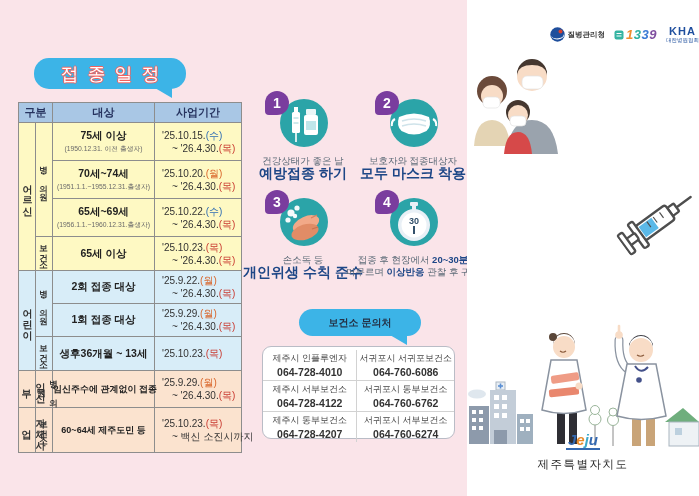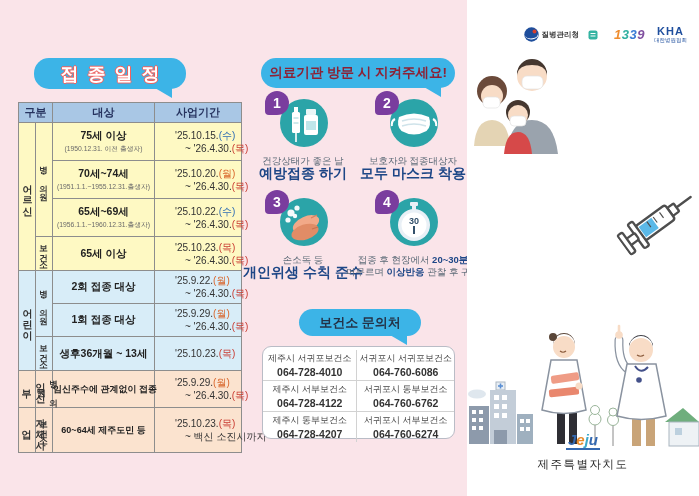--- a/index.html
+++ b/index.html
@@ -6,49 +6,49 @@
   body { background:#ddd; font-family:"Liberation Sans","DejaVu Sans",sans-serif; }
   #poster { position:relative; width:699px; height:496px; background:#fae4e9; overflow:hidden; }
 
   
   .bubble { position:absolute; background:#3cb4e7; border-radius:15px;
             display:flex; align-items:center; justify-content:center; }
   .bubble::after { content:""; position:absolute; right:14px; bottom:-9px;
             border-top:10px solid #3cb4e7; border-left:17px solid transparent; }
 
   .sched-bubble { left:34px; top:58px; width:152px; height:31px; }
-  .sched-bubble .bl { color:#fff; font-weight:bold; font-size:18px;
+  .sched-bubble .bl { color:#fff; font-weight:normal; font-size:18px;
             letter-spacing:9px; padding-left:9px;
             text-shadow:1px 0 #f2625f,-1px 0 #f2625f,0 1px #f2625f,0 -1px #f2625f; }
 
   .rules-bubble { left:261px; top:58px; width:194px; height:30px; }
   .rules-bubble .bl { color:#8c2236; font-weight:bold; font-size:13.5px; }
 
   .contacts-bubble { left:299px; top:309px; width:122px; height:27px; }
-  .contacts-bubble .bl { color:#243247; font-weight:bold; font-size:13px; }
+  .contacts-bubble .bl { color:#243247; font-weight:bold; font-size:10px; }
 
   
   .sched-table { position:absolute; left:18px; top:102px; width:223px;
             border-collapse:collapse; table-layout:fixed; }
   .sched-table col.c-cat { width:17px; } .sched-table col.c-sub { width:17px; }
   .sched-table col.c-target { width:102px; } .sched-table col.c-period { width:87px; }
   .sched-table th, .sched-table td { border:1px solid #8d8d8d; text-align:center; vertical-align:middle; }
   .sched-table th { background:#a9c7e5; height:20px; font-size:11px; color:#26335f; }
   tr.g-elder td { background:#fef9c3; }
   tr.g-child td { background:#d8edf8; }
   tr.g-warm td  { background:#fbe3cf; }
   tr.h38 td { height:38px; } tr.h34 td { height:34px; }
   tr.h33 td { height:33px; } tr.h42 td { height:42px; }
   .vtx { writing-mode:vertical-rl; text-orientation:upright; display:inline-block;
          font-weight:bold; color:#333; letter-spacing:1px; }
   td.cat .vtx { font-size:10px; } td.sub .vtx { font-size:8.5px; letter-spacing:0; }
   .t-main { font-size:10.5px; font-weight:bold; color:#222; white-space:nowrap; }
   .t-main.tight { font-size:9px; }
   .t-sub { font-size:6.8px; color:#6a6a6a; margin-top:1px; white-space:nowrap; }
-  td.period { text-align:left; padding-left:20px; }
+  td.period { text-align:left; padding-left:7px; }
   .p1, .p2 { font-size:10px; color:#333; white-space:nowrap; line-height:13px; }
   .p2 { padding-left:10px; }
 
   
   .steps { position:absolute; left:248px; top:94px; width:220px;
            display:grid; grid-template-columns:110px 110px; }
   .step { height:99px; display:flex; flex-direction:column; align-items:center; }
   .step-art { position:relative; width:58px; height:56px; }
   .badge { position:absolute; left:-9px; top:-3px; width:24px; height:24px; border-radius:50% 50% 50% 4px;
            background:#7a3d9e; color:#fff; font-weight:bold; font-size:14px;
@@ -65,24 +65,24 @@
            background:#fff; border:1.5px solid #b9bcc6; border-radius:9px;
            display:grid; grid-template-columns:1fr 1fr; padding:3px 0; }
   .contact { display:flex; flex-direction:column; align-items:center; justify-content:center; padding:2px; }
   .contact.b-r { border-right:1px solid #d2d2d2; }
   .contact.b-b { border-bottom:1px solid #d2d2d2; }
   .contact .name { font-size:9px; color:#454545; white-space:nowrap; }
   .contact .phone { font-size:10.5px; font-weight:bold; color:#333; margin-top:1px; }
 
   
   .cover { position:absolute; left:467px; top:0; width:232px; height:496px; background:#fff; }
-  .logos { position:absolute; right:12px; top:26px; display:flex; align-items:center; gap:9px; }
+  .logos { position:absolute; right:0; top:26px; display:flex; align-items:center; gap:9px; }
   .logo-kdca { display:flex; align-items:center; gap:3px; }
   .logo-kdca .t { font-size:7.5px; font-weight:bold; color:#3a3a3a; }
-  .logo-1339 { display:flex; align-items:center; gap:16px; }
+  .logo-1339 { display:flex; align-items:center; gap:2px; }
   .logo-1339-digits { font-size:13px; font-weight:bold; font-style:italic; letter-spacing:0.5px; }
   .logo-1339-digits .c0{color:#ef8d2f}.logo-1339-digits .c1{color:#31b0a0}
   .logo-1339-digits .c2{color:#3a7bd5}.logo-1339-digits .c3{color:#8050a0}
   .logo-kha { display:flex; flex-direction:column; align-items:center; line-height:1; }
   .logo-kha .acro { font-size:11px; font-weight:bold; color:#1f4f9e; letter-spacing:1px; }
   .logo-kha .sub { font-size:5.5px; color:#1f4f9e; margin-top:1px; }
 
   .family { position:absolute; left:3px; top:50px; }
   .headline { position:absolute; left:13px; top:112px; }
   .hl { font-size:31px; font-weight:800; line-height:35.5px; letter-spacing:1px; color:#1d1d1b; white-space:nowrap; }
@@ -210,23 +210,20 @@
             <div class="t-main tight">60~64세 제주도민 등</div>
           </td>
         <td class="period">
             <div class="p1 day-colored">'25.10.23.<span style="color:#c93a30">(목)</span></div>
             <div class="p2 day-colored">~ 백신 소진시까지</div>
           </td>
       </tr>
     </tbody>
   </table>
 
-  <div class="bubble rules-bubble">
-    <span class="bl">의료기관 방문 시 지켜주세요!</span>
-  </div>
 
   <div class="steps">
 
     <div class="step">
       <div class="step-art">
         <div class="badge">1</div>
         <div class="icon-circle">
           <svg width="48" height="48" viewBox="0 0 48 48">
             <rect x="26" y="10" width="10" height="6" rx="1" fill="#fff" opacity="0.9"></rect>
             <rect x="24" y="16" width="14" height="20" rx="2" fill="#fff"></rect>
@@ -306,21 +303,21 @@
       </div>
     </div>
   </div>
 
   <div class="bubble contacts-bubble">
     <span class="bl">보건소 문의처</span>
   </div>
 
   <div class="contacts-box">
     <div class="contact b-r b-b">
-      <div class="name">제주시 서귀포보건소</div>
+      <div class="name">제주시 인플루엔자</div>
       <div class="phone">064-728-4010</div>
     </div>
     <div class="contact b-b">
       <div class="name">서귀포시 서귀포보건소</div>
       <div class="phone">064-760-6086</div>
     </div>
     <div class="contact b-r b-b">
       <div class="name">제주시 서부보건소</div>
       <div class="phone">064-728-4122</div>
     </div>

